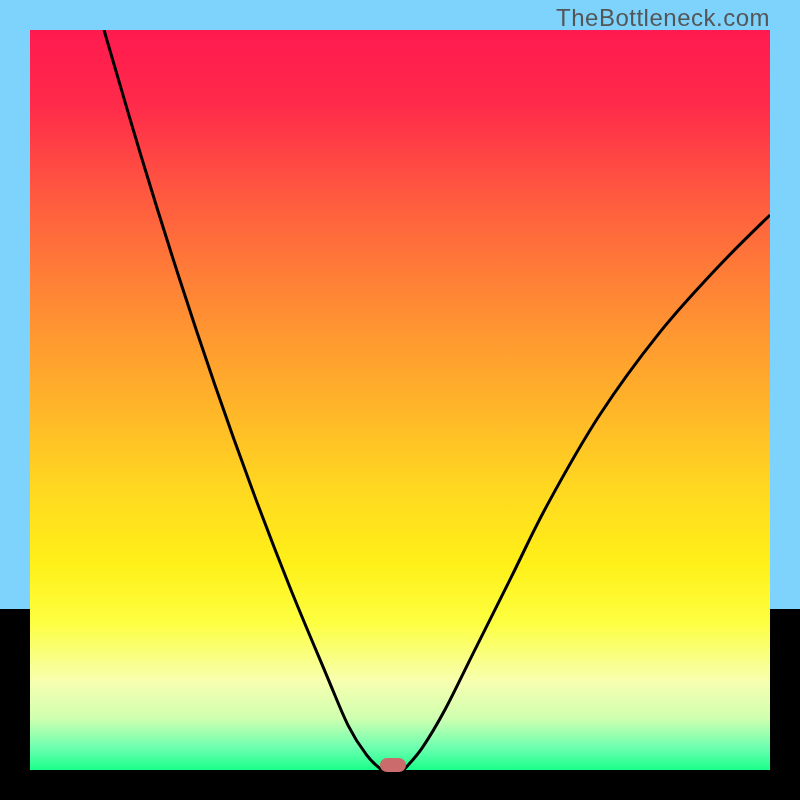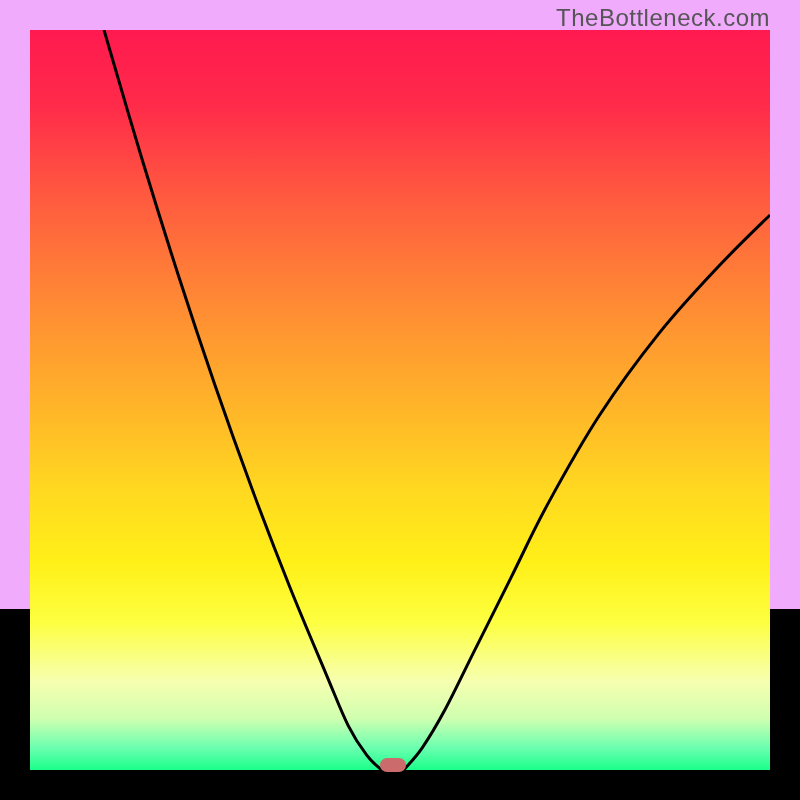--- a/index.html
+++ b/index.html
@@ -7,21 +7,21 @@
     padding: 0;
     background: #000;
     width: 800px;
     height: 800px;
     overflow: hidden;
     font-family: Arial, sans-serif;
   }
   .outer {
     width: 800px;
     height: 609px;
-    background: #f0abfc;
+    background: #7dd3fc;
     position: relative;
   }
   .plot-area {
     position: absolute;
     left: 30px;
     top: 30px;
     width: 740px;
     height: 740px;
     background: linear-gradient(to bottom,
       #ff1a4f 0%,

